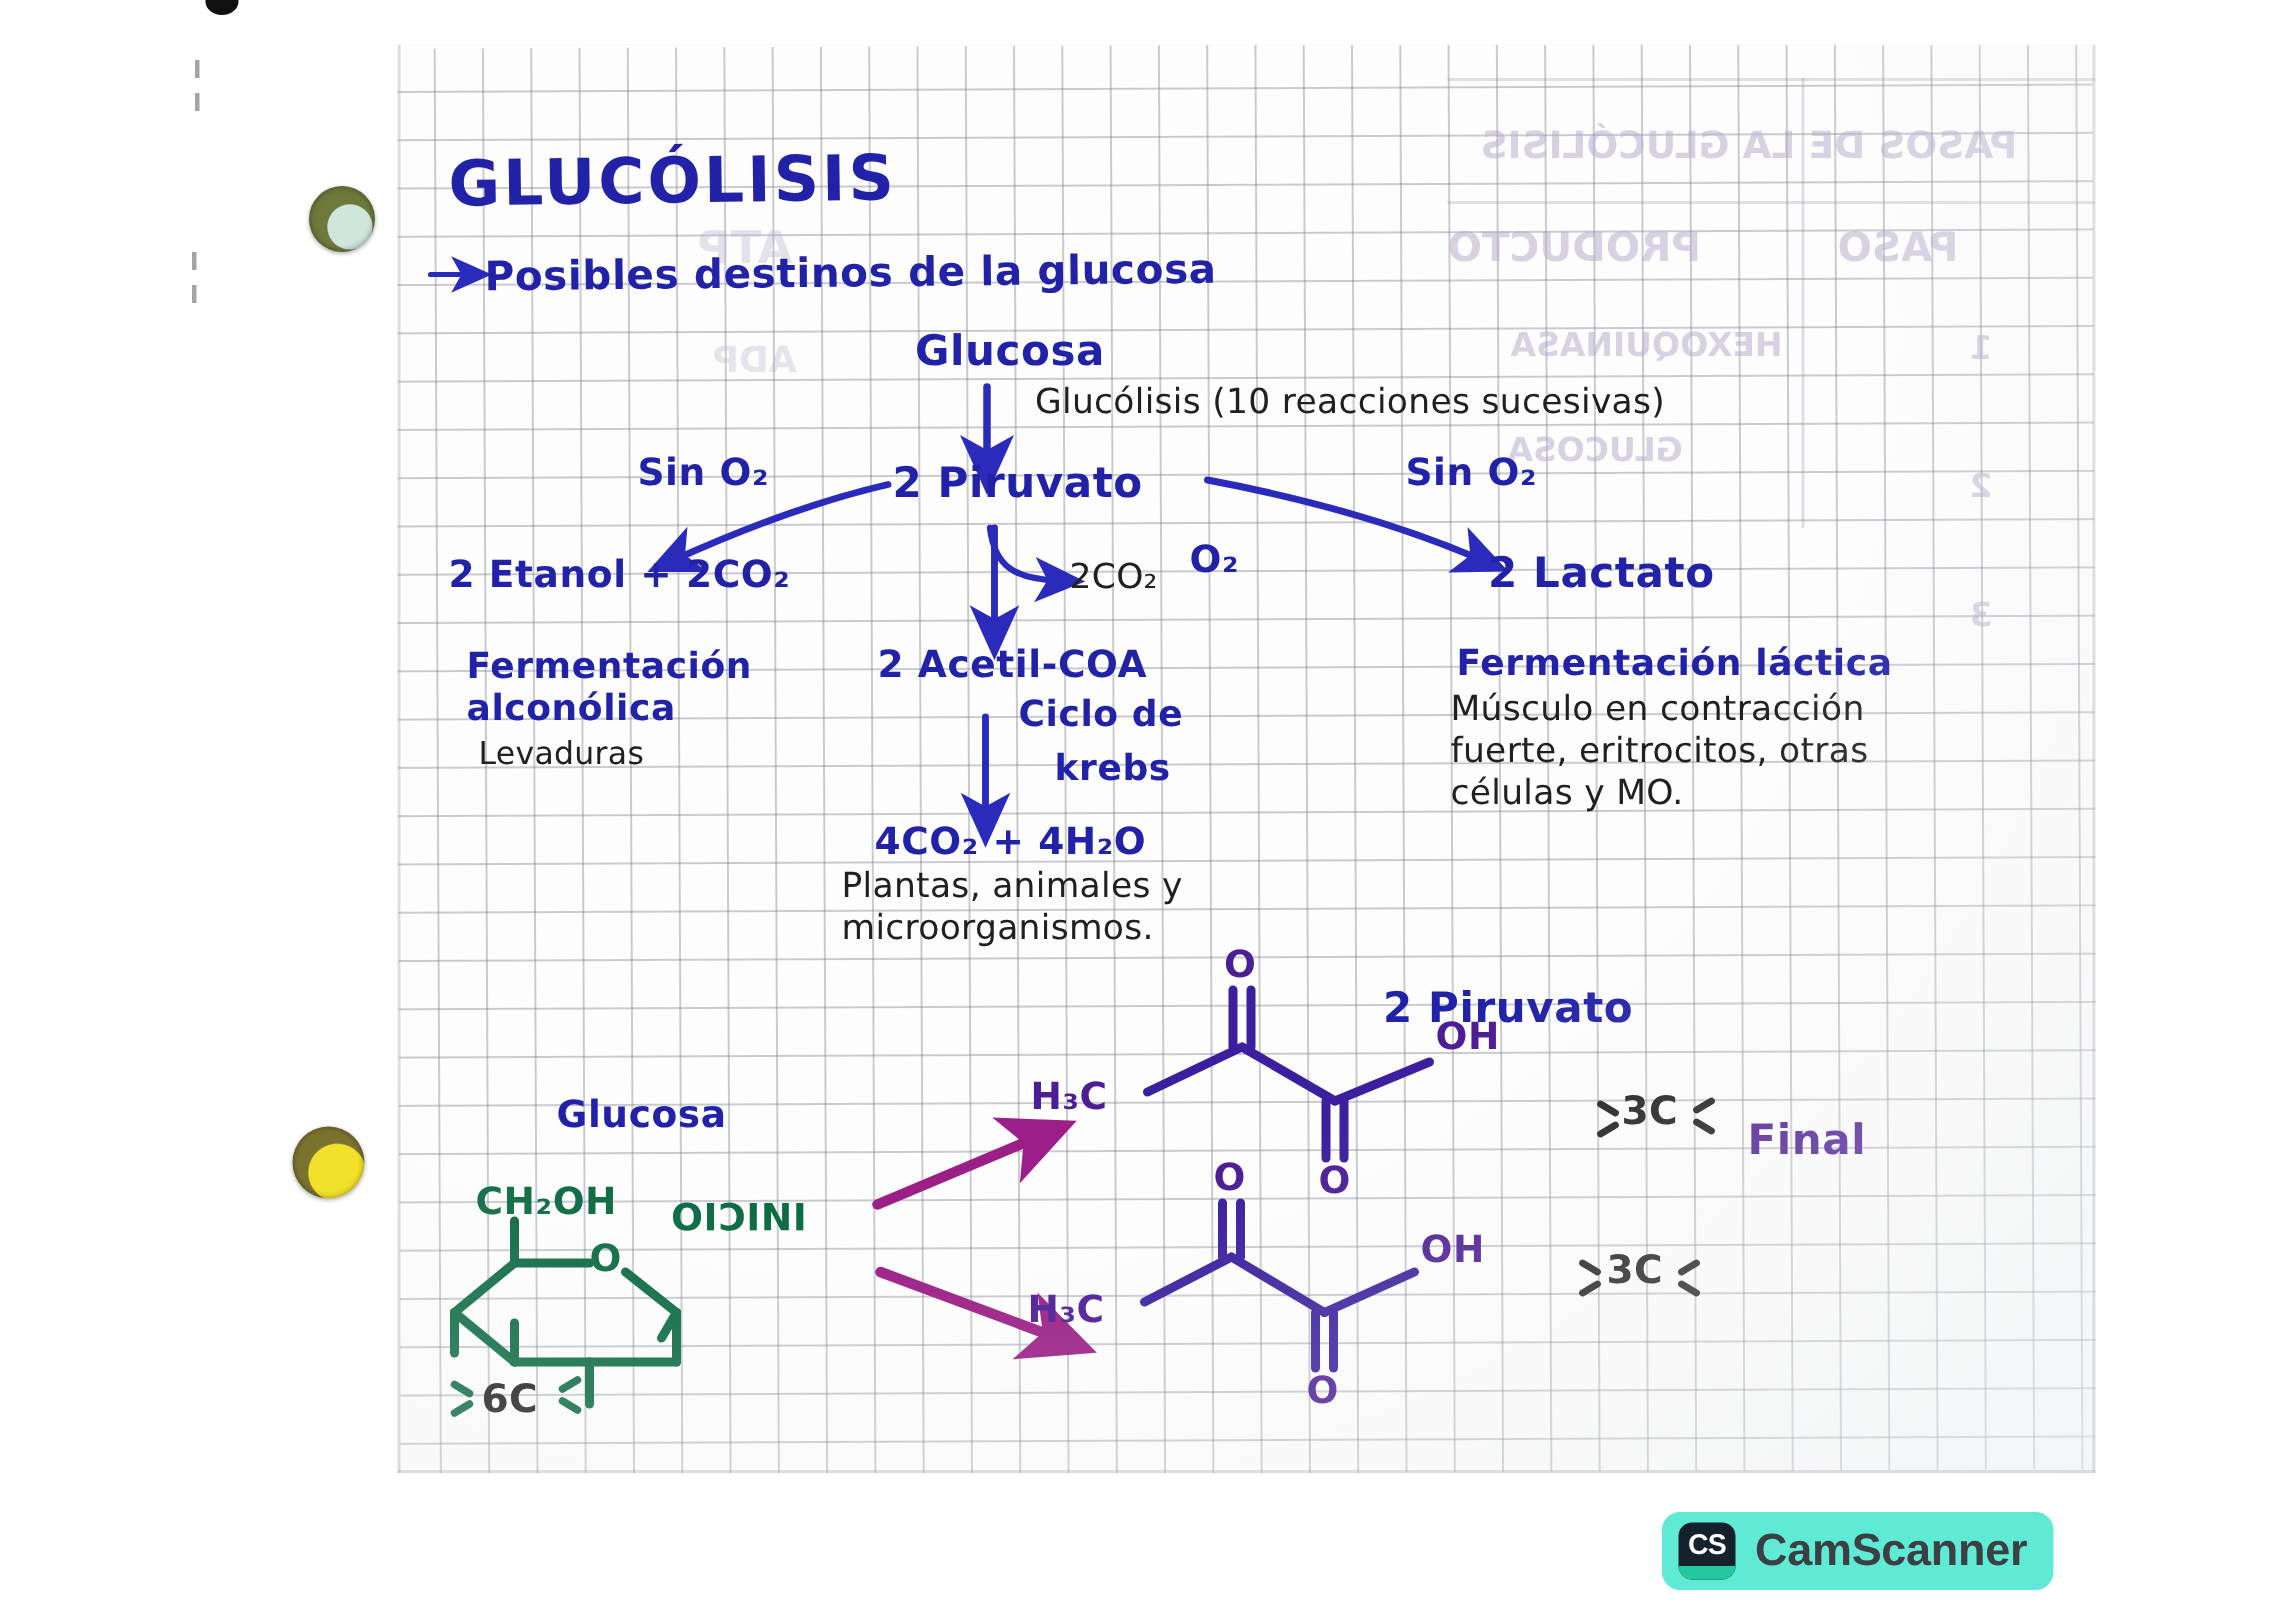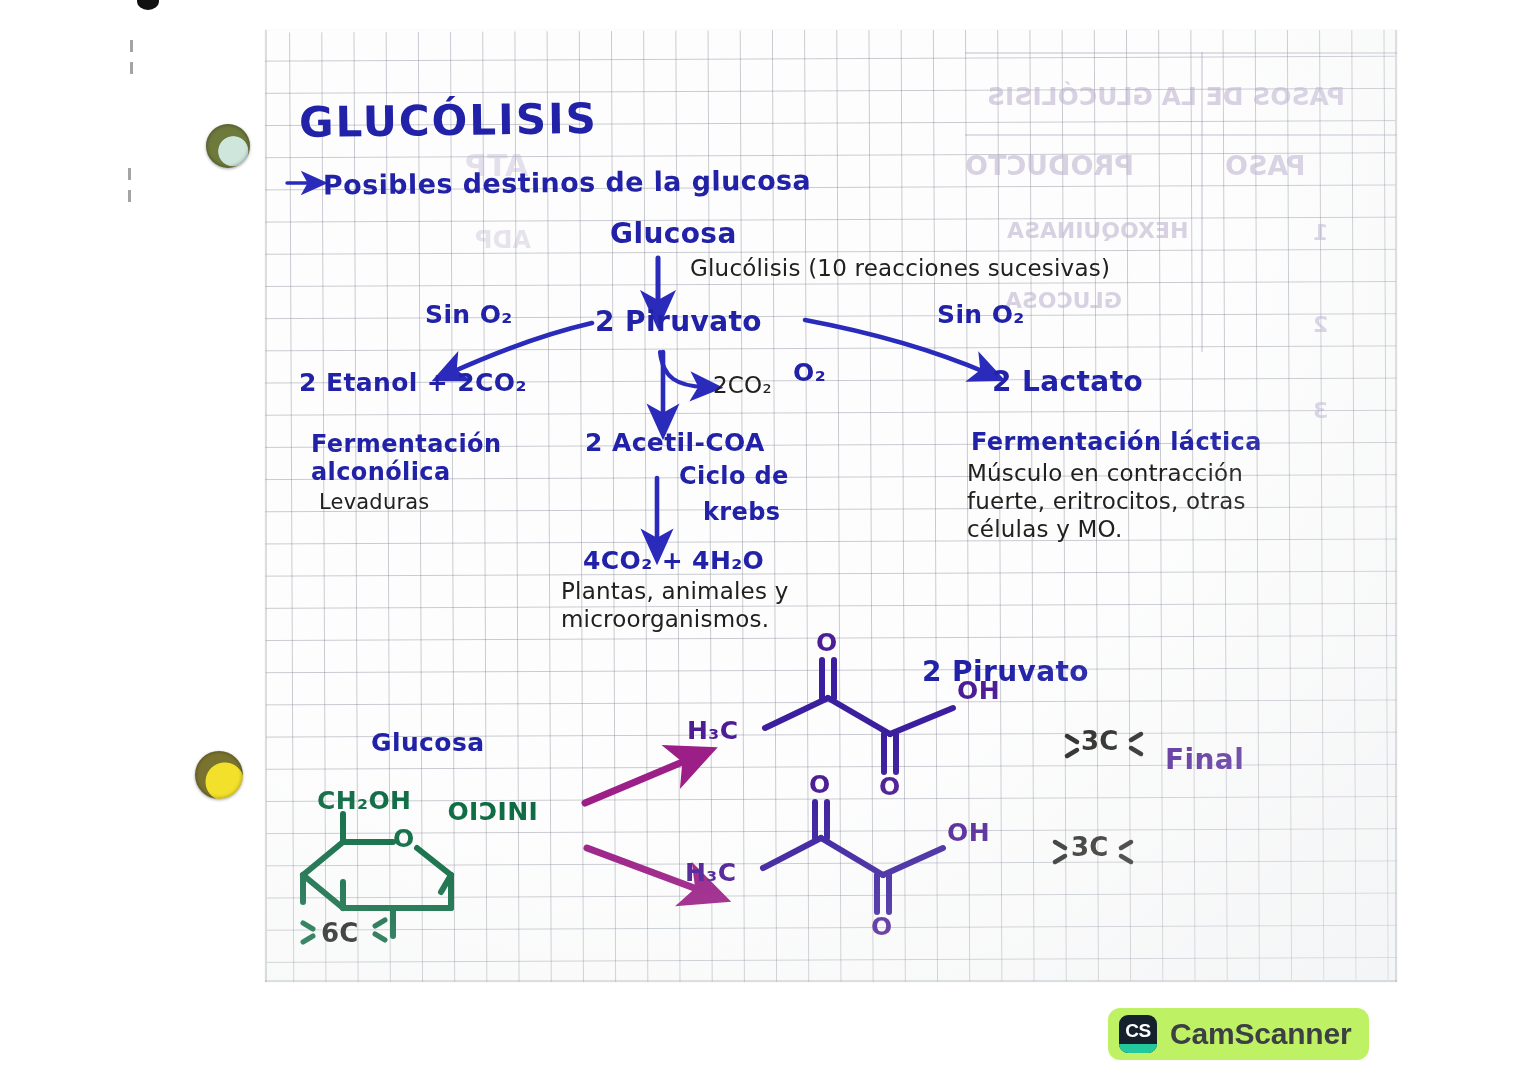--- a/index.html
+++ b/index.html
@@ -93,21 +93,21 @@
   svg.layer{position:absolute;left:0;top:0;width:1132px;height:952px;overflow:visible;}
 
   
   .cs-wrap{
     position:absolute;left:1108px;top:1008px;
     display:flex;align-items:center;gap:22px;
   }
   .cs-powered{font-size:28px;color:#5d6063;font-family:"Liberation Sans", sans-serif;font-weight:400;}
   .cs-pill{
     display:flex;align-items:center;gap:13px;
-    background:#bef264;border-radius:12px;padding:7px 18px 7px 11px;
+    background:#5eead4;border-radius:12px;padding:7px 18px 7px 11px;
   }
   .cs-badge{
     width:38px;height:38px;border-radius:9px;
     background:#15222e;position:relative;overflow:hidden;
     display:flex;align-items:center;justify-content:center;
   }
   .cs-badge .cs-txt{
     color:#fff;font-size:19px;font-weight:700;letter-spacing:-.5px;
     font-family:"Liberation Sans", sans-serif;position:relative;top:-3px;
   }

